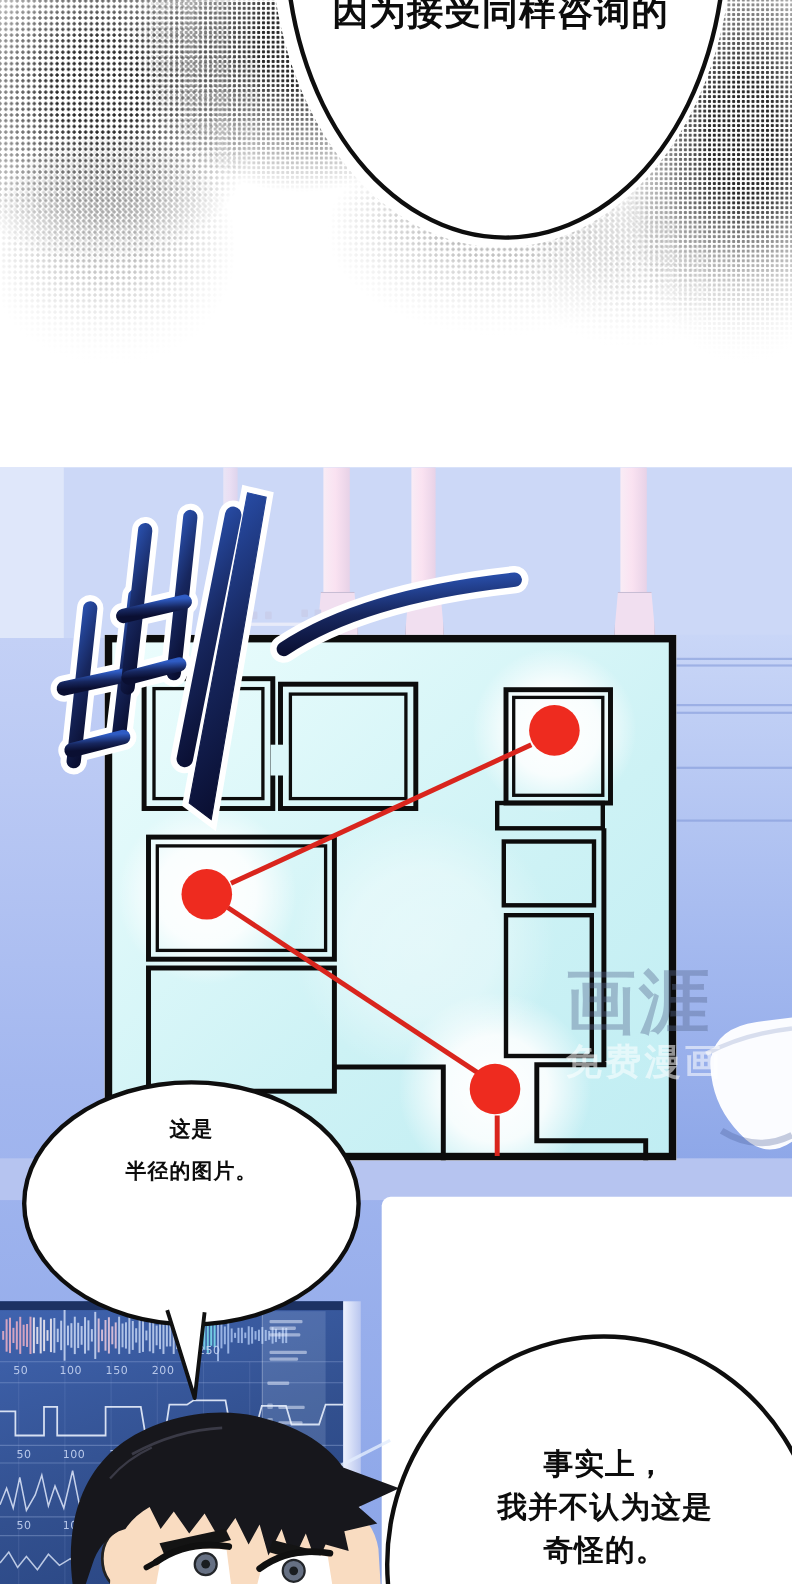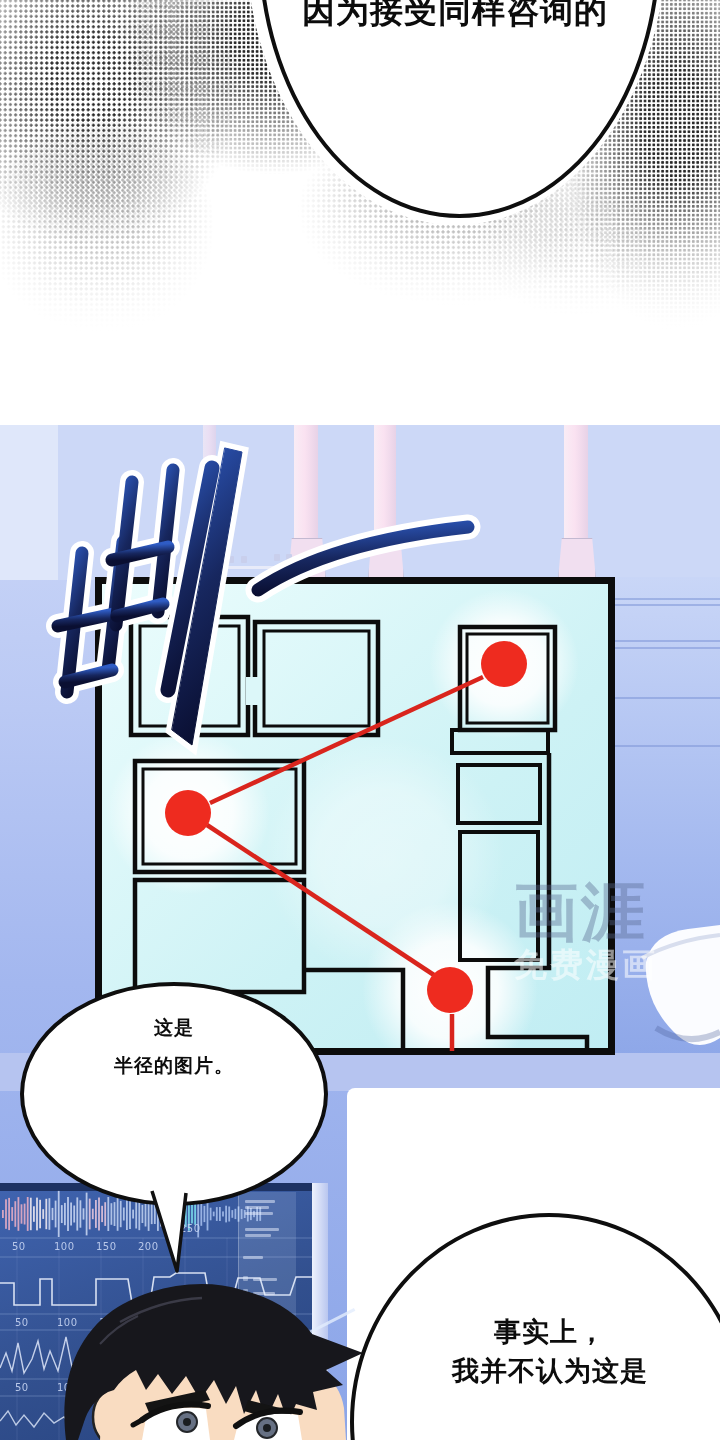--- a/index.html
+++ b/index.html
@@ -391,15 +391,16 @@
     <path d="M208,142 Q235,128 268,133 L272,158 L204,158 Z" fill="#ffffff"></path>
     <circle cx="237" cy="146" r="10" fill="#667083" stroke="#23262a" stroke-width="2"></circle>
     <circle cx="237" cy="146" r="4" fill="#1a1d20"></circle>
     <path d="M206,144 Q233,124 270,130" stroke="#101010" stroke-width="6" fill="none" stroke-linecap="round"></path>
   </svg>
 
   <div class="bubble" style="left:350px;top:1213px;width:390px;height:410px;"></div>
   <div class="btxt" style="left:390px;top:1312px;width:320px;font-size:27px;line-height:39px;">
     <div>事实上，</div>
     <div>我并不认为这是</div>
+    <div>奇怪的。</div>
   </div>
 
 </div>
 
 </body></html>

